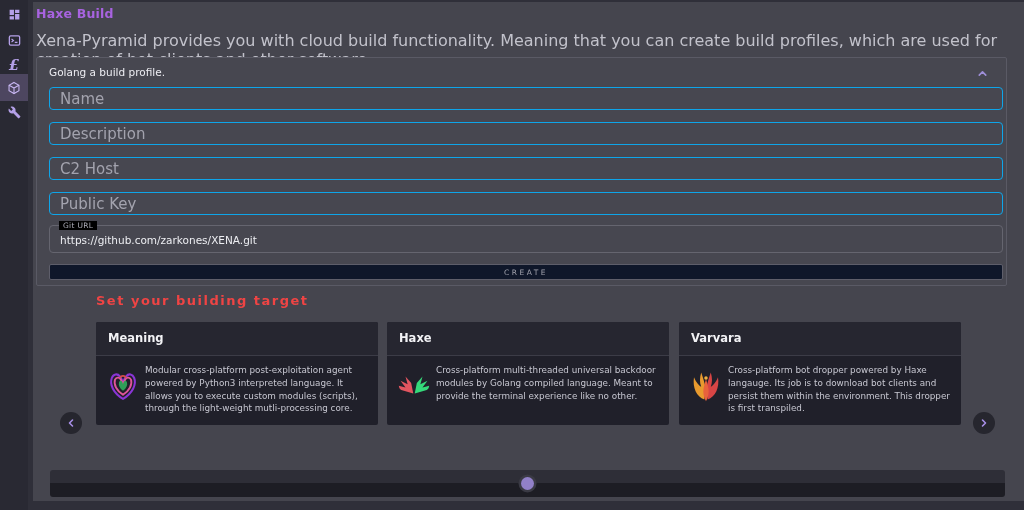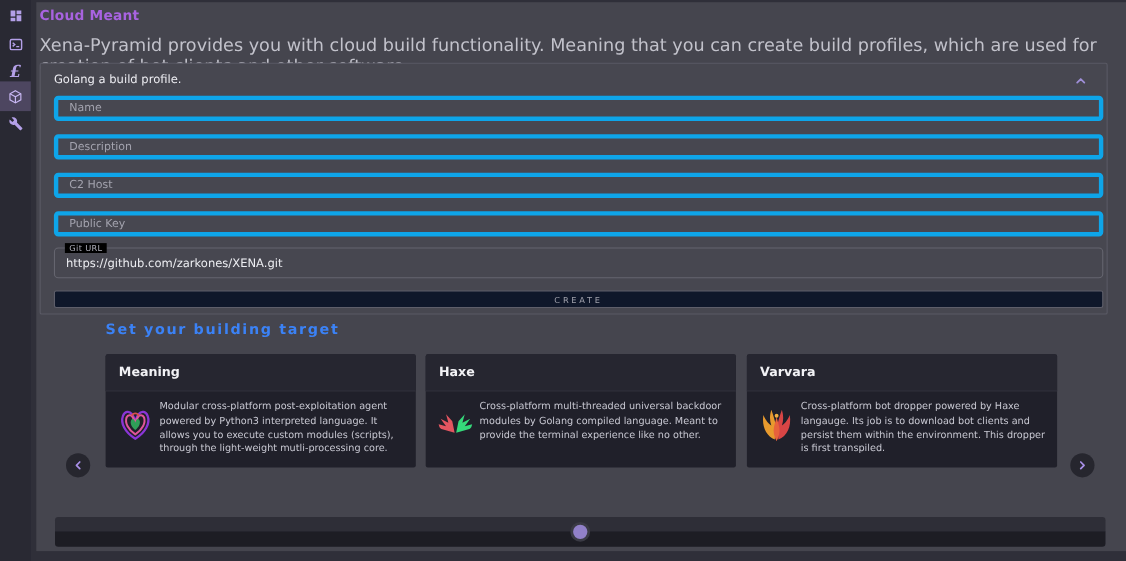--- a/index.html
+++ b/index.html
@@ -19,30 +19,30 @@
   .pound{font-family:"DejaVu Serif",serif;font-style:italic;font-weight:bold;font-size:15px;line-height:15px;}
 
   
   .page-title{position:absolute;left:36px;top:6px;font-size:12.5px;font-weight:bold;color:#a863e0;letter-spacing:.2px;}
   .page-desc{position:absolute;left:36px;top:31px;width:975px;font-size:16px;color:#c2c2cb;}
 
   
   .panel{position:absolute;left:36px;top:57px;width:969px;height:227px;background:#474750;border:1px solid #5a5a65;border-radius:2px;}
   .panel-head{position:absolute;left:12px;top:8px;font-size:10.5px;color:#ededf2;font-weight:500;}
   .panel-chevron{position:absolute;right:17px;top:7px;width:13px;height:13px;color:#9f8fd8;cursor:pointer;}
-  .fld{position:absolute;left:12px;right:3px;height:23px;box-sizing:border-box;background:transparent;border:4px solid #0ea5e9;border-radius:4px;color:#e9e9ef;font-size:10px;padding:0 10px;font-family:inherit;outline:none;}
+  .fld{position:absolute;left:12px;right:3px;height:23px;box-sizing:border-box;background:transparent;border:1px solid #0ea5e9;border-radius:4px;color:#e9e9ef;font-size:15px;padding:0 10px;font-family:inherit;outline:none;}
   .fld::placeholder{color:#a3a3ae;opacity:1;}
   .f1{top:29px}.f2{top:64px}.f3{top:99px}.f4{top:134px}
   .git-wrap{position:absolute;left:12px;right:3px;top:167px;height:28px;box-sizing:border-box;border:1px solid #65656f;border-radius:4px;}
   .git-label{position:absolute;top:-5px;left:9px;background:#000000;padding:0 4px;font-size:7.5px;color:#aeaeb9;letter-spacing:.3px;}
   .git-input{position:absolute;left:0;top:4px;width:100%;height:20px;box-sizing:border-box;background:transparent;border:none;outline:none;color:#edeef2;font-size:10.5px;padding:0 10px;font-family:inherit;}
   .create-btn{position:absolute;left:12px;right:3px;top:206px;height:16px;box-sizing:border-box;background:#0f172a;border:1px solid #5e5e6a;border-radius:2px;color:#9fa0ab;font-size:7.5px;letter-spacing:2.5px;text-align:center;line-height:13px;font-family:inherit;cursor:pointer;}
 
   
-  .targets-heading{position:absolute;left:96px;top:293px;font-size:13px;font-weight:bold;letter-spacing:1.5px;color:#3b82f6;}
+  .targets-heading{position:absolute;left:96px;top:293px;font-size:13px;font-weight:bold;letter-spacing:1.5px;color:#ef4444;}
   .card{position:absolute;top:322px;width:282px;height:103px;background:#20202a;border-radius:2px;cursor:pointer;}
   .card1{left:96px}.card2{left:387px}.card3{left:679px}
   .card-title{height:33px;line-height:33px;background:#262630;border-bottom:1px solid #3c3c47;padding-left:12px;font-size:11.5px;font-weight:bold;color:#f2f2f5;border-radius:2px 2px 0 0;}
   .card-body{display:flex;align-items:flex-start;padding:8px 9px 6px 8px;}
   .card-icon{width:38px;flex:0 0 38px;display:flex;justify-content:center;padding-top:4px;}
   .card-text{font-size:8.8px;line-height:1.45;color:#c7c7d1;padding-left:3px;}
 
   
   .nav-btn{position:absolute;top:412px;width:22px;height:22px;border-radius:50%;background:#26262e;display:flex;align-items:center;justify-content:center;color:#a88fe8;cursor:pointer;}
   .nav-left{left:60px}.nav-right{left:973px}
@@ -88,21 +88,21 @@
   </div>
   <div class="side-item" style="top:100px;height:24px;">
     <span>
       <svg width="13" height="13" viewBox="0 0 24 24">
           <path fill="currentColor" d="M22.7 19l-9.1-9.1c.9-2.3.4-5-1.5-6.9-2-2-5-2.4-7.4-1.3L9 6 6 9 1.6 4.7C.4 7.1.9 10.1 2.9 12.1c1.9 1.9 4.6 2.4 6.9 1.5l9.1 9.1c.4.4 1 .4 1.4 0l2.3-2.3c.5-.4.5-1.1.1-1.4z"></path>
         </svg>
     </span>
   </div>
 </div>
 
-<div class="page-title">Cloud Meant</div>
+<div class="page-title">Haxe Build</div>
 <div class="page-desc">Xena-Pyramid provides you with cloud build functionality. Meaning that you can create build profiles, which are used for creation of bot clients and other software.</div>
 
 <div class="panel">
   <div class="panel-head">Golang a build profile.</div>
   <div class="panel-chevron">
     <svg width="13" height="13" viewBox="0 0 24 24" fill="none" stroke="currentColor" stroke-width="3" stroke-linecap="round" stroke-linejoin="round">
         <path d="M6 15l6-6 6 6"></path>
       </svg>
   </div>
 

